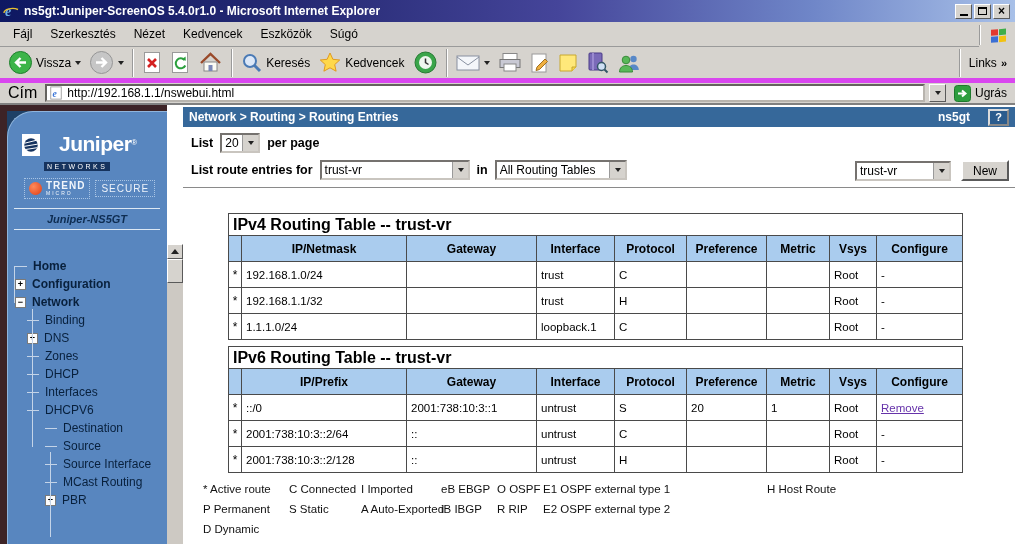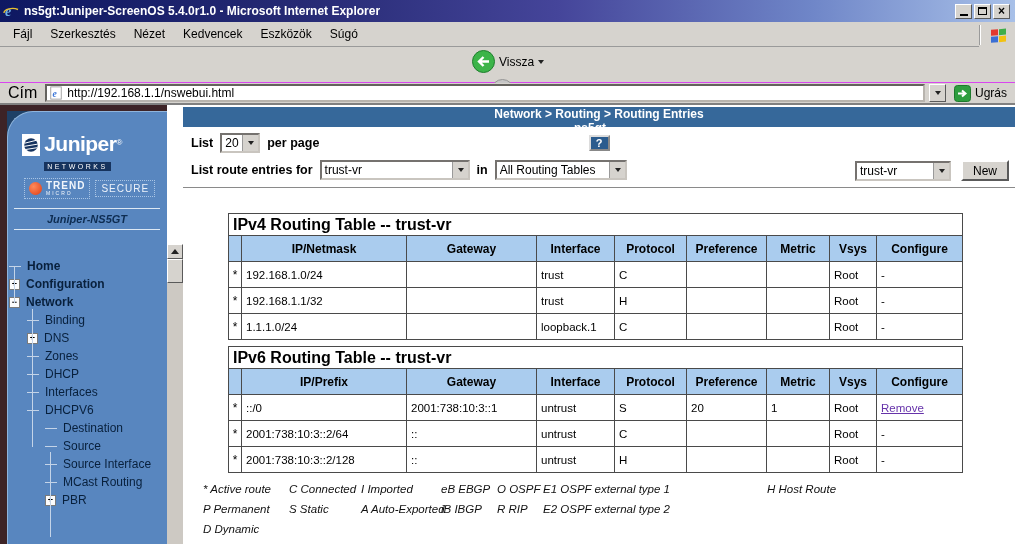--- a/index.html
+++ b/index.html
@@ -19,21 +19,21 @@
   .glyph-close { font-size:12px; line-height:10px; }
 
   
   .menubar { position:absolute; top:22px; left:0; width:100%; height:25px; background:var(--chrome);
     border-bottom:1px solid #9a9a9a; display:flex; align-items:center; font-size:12px; color:#000; padding-left:4px; }
   .menu-item { padding:3px 9px; cursor:default; }
   .menu-sep { width:2px; height:20px; border-left:1px solid #9a9a9a; border-right:1px solid #fff; margin-right:8px; }
 
   
   .toolbar { position:absolute; top:47px; left:0; width:100%; height:36px; background:var(--chrome);
-    border-bottom:1px solid #d946ef; display:flex; align-items:center; padding:0 4px;flex-direction:column; }
+    border-bottom:5px solid #d946ef; display:flex; align-items:center; padding:0 4px; }
   .tb-btn { display:flex; align-items:center; gap:3px; padding:2px 4px; font-size:12px; color:#000; }
   .tb-sep { width:2px; height:28px; border-left:1px solid #9a9a9a; border-right:1px solid #fff; margin:0 4px; }
   .tri { width:0; height:0; border-left:3px solid transparent; border-right:3px solid transparent; border-top:4px solid #222; margin-left:1px; }
   .tb-right { margin-left:auto; display:flex; align-items:center; gap:4px; padding-right:4px; font-size:12px; }
   .chev { font-size:11px; font-weight:bold; }
 
   
   .addressbar { position:absolute; top:83px; left:0; width:100%; height:22px; background:var(--chrome);
     border-bottom:2px solid #808080; display:flex; align-items:center; padding:0 4px; gap:4px; }
   .addr-label { font-size:16px; padding:0 4px; }
@@ -55,51 +55,51 @@
   .sb-btn { position:absolute; left:0; top:139px; width:16px; height:15px; background:var(--chrome);
     border:1px solid; border-color:#fff #5a5a5a #5a5a5a #fff; display:flex; align-items:center; justify-content:center; }
   .sb-up-tri { width:0; height:0; border-left:4px solid transparent; border-right:4px solid transparent; border-bottom:5px solid #222; }
   .sb-thumb { position:absolute; left:0; top:154px; width:16px; height:24px; background:var(--chrome);
     border:1px solid; border-color:#fff #5a5a5a #5a5a5a #fff; }
   .sb-track { position:absolute; left:0; top:154px; width:16px; height:285px; background:#cdc9c3; z-index:-0; }
 
   
   .logo-row { position:absolute; top:22px; left:14px; display:flex; align-items:flex-start; gap:4px; }
   .leaf-box { width:22px; height:22px; background:#fff; display:flex; align-items:center; justify-content:center; }
-  .jname { color:#fff; font-size:21px; font-weight:bold; line-height:20px; letter-spacing:-0.5px; }
+  .jname { color:#fff; font-size:21px; font-weight:bold; line-height:20px; letter-spacing:-0.5px;margin-left:15px; }
   .jreg { color:#fff; font-size:8px; vertical-align:super; }
   .jnet { display:inline-block; background:#16335e; color:#fff; font-size:7px; letter-spacing:2.5px; padding:1px 3px; margin-top:1px; }
   .trend-row { position:absolute; top:66px; left:16px; display:flex; align-items:center; gap:5px; }
   .trend-logo { display:flex; align-items:center; gap:4px; border:1px dotted #a8c4e4; padding:2px 4px; }
   .trend-ball { width:13px; height:13px; border-radius:50%; background:radial-gradient(circle at 35% 35%, #ff8a5a, #e03c14); }
   .trend-word { color:#f2f6fb; font-weight:bold; font-size:10px; line-height:9px; letter-spacing:1px; }
   .trend-sub { color:#f2f6fb; font-size:5px; letter-spacing:2px; }
   .secure-box { border:1px dotted #a8c4e4; color:#eef3fa; font-size:10px; letter-spacing:1px; padding:2px 5px; }
   .device-label { position:absolute; top:96px; left:6px; width:146px; text-align:center;
     border-top:1px solid #dce8f4; border-bottom:1px solid #dce8f4; padding:4px 0;
     font-style:italic; font-weight:bold; font-size:11px; color:#0e2d52; }
 
   
   .tree { position:absolute; top:145px; left:0; width:160px; }
   .tree-row { height:18px; display:flex; align-items:center; font-size:12px; color:#08203c; cursor:default; }
   .tree-row.bold .tree-label { font-weight:bold; }
-  .tree-row.lvl0 { padding-left:1px; } .tree-row.lvl1 { padding-left:19px; } .tree-row.lvl2 { padding-left:37px; }
+  .tree-row.lvl0 { padding-left:7px; } .tree-row.lvl1 { padding-left:19px; } .tree-row.lvl2 { padding-left:37px; }
   .expander { width:11px; height:11px; background:#fcfcfc; border:1px solid #7a7a7a; color:#000;
     font-size:9px; line-height:9px; text-align:center; flex:0 0 11px; font-weight:bold; }
   .dash { width:12px; height:1px; background:#c4d4e8; flex:0 0 12px; }
   .tree-label { margin-left:6px; white-space:nowrap; }
   .rail { position:absolute; width:1px; background:#c4d4e8; }
   .rail1 { left:6px; top:9px;  height:37px; }
   .rail2 { left:24px; top:52px; height:138px; }
   .rail3 { left:42px; top:195px; height:85px; }
 
   
   .content { position:absolute; left:183px; top:0; width:832px; height:439px; background:#fff; }
   .header-bar { position:absolute; top:2px; left:0; width:100%; height:20px; background:var(--content_header);
-    display:flex; align-items:center; color:#fff; font-weight:bold; font-size:12px; padding:0 6px;flex-direction:column; }
+    display:flex; align-items:center; color:#fff; font-weight:bold; font-size:12px; padding:8px 6px; }
   .breadcrumb { flex:1; }
   .device-name { margin-right:18px; }
   .help-btn { width:21px; height:17px; background:#2b5c8e; border:2px outset #dcdcdc; color:#fff;
     font-weight:bold; font-size:11px; line-height:12px; text-align:center; }
 
   .row1 { position:absolute; top:28px; left:8px; display:flex; align-items:center; gap:7px; font-weight:bold; font-size:12.5px; color:#000; }
   .row2 { position:absolute; top:55px; left:8px; display:flex; align-items:center; gap:7px; font-weight:bold; font-size:12.5px; color:#000; }
   .row2-right { position:absolute; top:55px; right:6px; display:flex; align-items:center; gap:10px; }
   .combo { display:inline-flex; align-items:stretch; height:20px; background:#fff; border:2px inset #c9c5bf; }
   .combo .val { flex:1; font-size:12px; font-weight:normal; padding:1px 3px; white-space:nowrap; overflow:hidden; }
@@ -112,21 +112,21 @@
   .rt-ipv4 { top:108px; } .rt-ipv6 { top:241px; }
   table.rt td, table.rt th { border:1px solid #4a4a4a; }
   tr.rt-title td { height:22px; font-weight:bold; font-size:16px; padding:0 4px; background:#fff; color:#000; }
   tr.rt-head th { height:26px; background:var(--table_header); font-weight:bold; font-size:12px; color:#000; text-align:center; }
   tr.rt-row td { height:26px; font-size:11.5px; padding:0 4px; color:#000; white-space:nowrap; overflow:hidden; }
   tr.rt-row td.star { text-align:center; padding:0; font-size:12px; }
   .rm-link { color:var(--link); text-decoration:underline; cursor:pointer; }
 
   .legend { position:absolute; top:374px; left:20px; display:grid;
     grid-template-columns:86px 72px 80px 56px 46px 224px auto; font-size:11.5px; color:#111; }
-  .leg-cell { height:20px; white-space:nowrap; display:flex; align-items:center;font-style:italic; }
+  .leg-cell { height:20px; white-space:nowrap; display:flex; align-items:center; }
 </style>
 </head>
 <body>
 
 <div id="screen">
 
   <div class="titlebar">
     <svg width="16" height="16" viewBox="0 0 16 16">
       <text x="2" y="13" font-size="14" font-weight="bold" font-style="italic" fill="#6db0e8" font-family="Liberation Serif, serif">e</text>
       <path d="M1 10 A 8.5 4.5 0 0 1 15 6.5" stroke="#e8c030" stroke-width="1.4" fill="none"></path>

